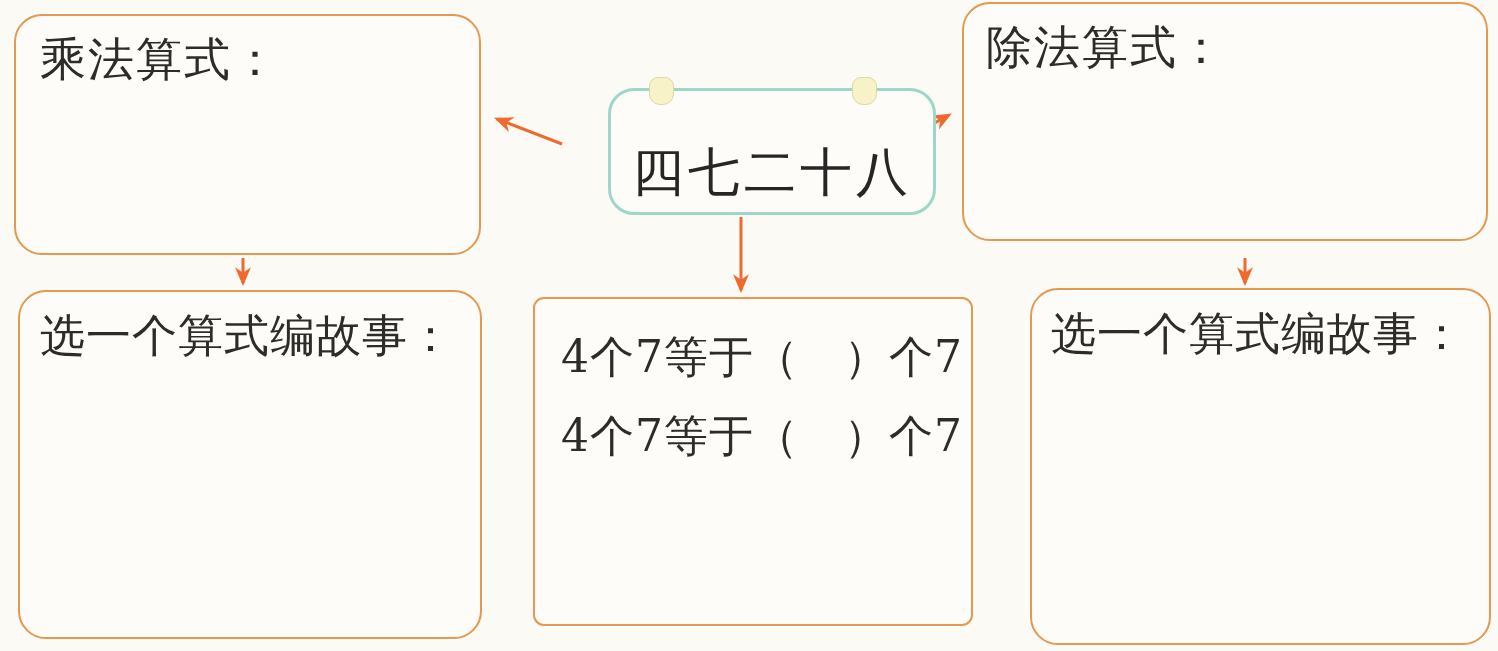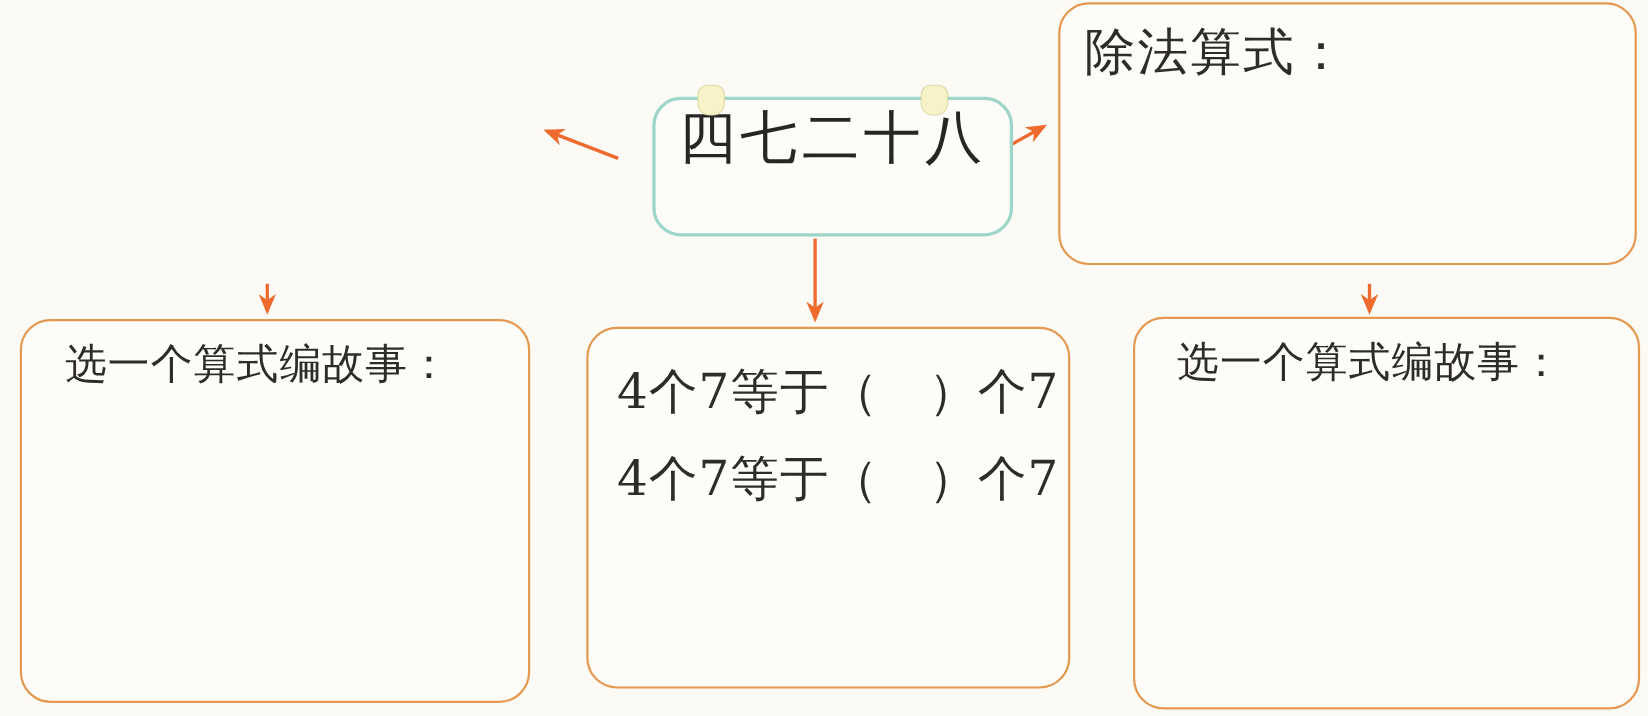--- a/index.html
+++ b/index.html
@@ -35,38 +35,38 @@
     font-size: 46px;
     line-height: 1.35;
     letter-spacing: 2px;
     color: var(--text-color);
   }
   .box-multiplication { left: 14px;  top: 14px;  width: 467px; height: 241px; padding: 12px 24px; }
   .box-division       { left: 962px; top: 2px;  width: 526px; height: 239px; padding: 12px 22px; }
   .box-story-left     { left: 18px;  top: 290px; width: 464px; height: 349px; padding: 14px 20px; }
   .box-story-right    { left: 1030px;top: 288px; width: 461px; height: 357px; padding: 14px 19px; }
   .box-story-left  .box-label,
-  .box-story-right .box-label { font-size: 38px; letter-spacing: 1px; margin-left: 19px; }
-  .box-decompose      { left: 533px; top: 297px; width: 440px; height: 329px; padding: 18px 26px; }
+  .box-story-right .box-label { font-size: 45px; letter-spacing: 1px; }
+  .box-decompose      { left: 533px; top: 297px; width: 440px; height: 329px; padding: 18px 26px; border-radius: 11px; }
   .decompose-line {
     font-size: 44px;
     line-height: 79px;
     letter-spacing: 1px;
     white-space: nowrap;
     color: var(--text-color);
   }
   .badge {
     position: absolute;
-    left: 593px; top: 88px;
+    left: 608px; top: 88px;
     width: 328px; height: 127px;
     border: 3px solid var(--badge-border);
     border-radius: 26px;
     background: #fdfcf8;
     display: flex;
-    align-items: flex-start;
+    align-items: flex-end;
     justify-content: center;
   }
   .badge-text {
     font-size: 52px;
     letter-spacing: 4px;
     color: #272624;
     padding-bottom: 4px;
   }
   .badge-tab {
     position: absolute;
@@ -103,20 +103,23 @@
         <path class="arrow-head-fill" d="M0,0 L12,5 L0,10 L3.6,5 Z"></path>
       </marker>
     </defs>
     <line class="arrow-line" x1="562" y1="144" x2="497" y2="119" marker-end="url(#ah)"></line>
     <line class="arrow-line" x1="900" y1="142" x2="949" y2="115" marker-end="url(#ah)"></line>
     <line class="arrow-line" x1="741" y1="217" x2="741" y2="290" marker-end="url(#ah)"></line>
     <line class="arrow-line" x1="243" y1="258" x2="243" y2="283" marker-end="url(#ah)"></line>
     <line class="arrow-line" x1="1245" y1="258" x2="1245" y2="283" marker-end="url(#ah)"></line>
   </svg>
 
+  <div class="box box-multiplication">
+    <span class="box-label">乘法算式：</span>
+  </div>
 
   <div class="box box-division">
     <span class="box-label">除法算式：</span>
   </div>
 
   <div class="badge">
     <span class="badge-tab badge-tab-left"></span>
     <span class="badge-tab badge-tab-right"></span>
     <span class="badge-text">四七二十八</span>
   </div>

